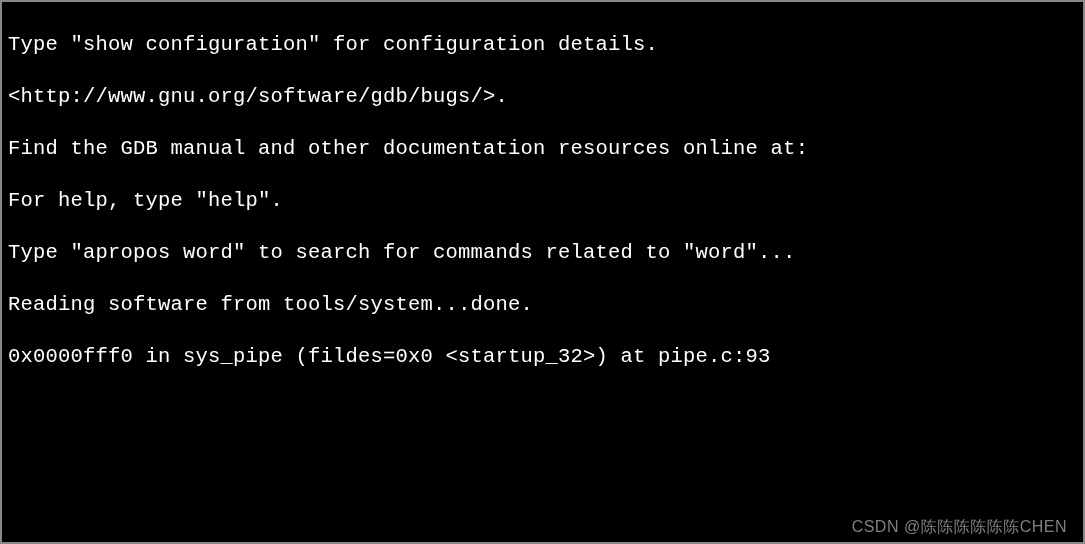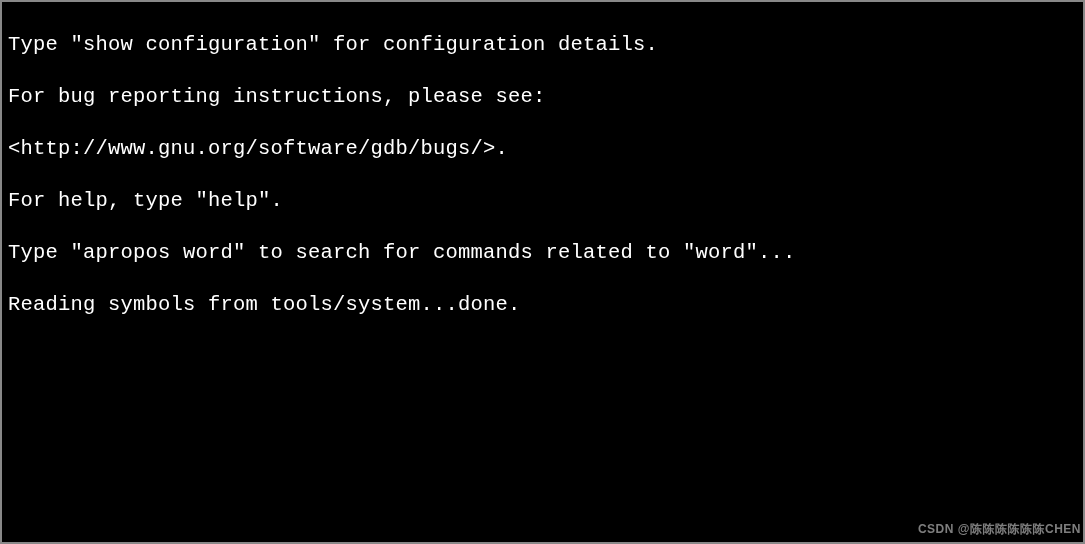--- a/index.html
+++ b/index.html
@@ -23,41 +23,41 @@
     line-height: 26px;
     letter-spacing: 0.2px;
     padding: 4px 6px;
     white-space: pre;
     border: 2px solid #888;
   }
   .tline { display: block; }
   .watermark {
     position: absolute;
     bottom: 6px;
-    right: 4px;
+    right: 18px;
     font-family: Arial, "Noto Sans", sans-serif;
-    font-size: 12px;
+    font-size: 16px;
     color: rgba(210,210,210,0.6);
     letter-spacing: 0.5px;
     text-shadow: 0 0 2px rgba(0,0,0,0.8);
     user-select: none;
     pointer-events: none;
-    font-weight: bold;
   }
 </style>
 </head>
 <body>
 
 <div class="terminal">
 <span class="tline">Type "show configuration" for configuration details.</span>
-<span class="tline">For bug reporting instructions, please see:</span>
 <span class="tline">&lt;http://www.gnu.org/software/gdb/bugs/&gt;.</span>
+<span class="tline">Find the GDB manual and other documentation resources online at:</span>
 <span class="tline">For help, type "help".</span>
 <span class="tline">Type "apropos word" to search for commands related to "word"...</span>
-<span class="tline">Reading symbols from tools/system...done.</span>
+<span class="tline">Reading software from tools/system...done.</span>
+<span class="tline">0x0000fff0 in sys_pipe (fildes=0x0 &lt;startup_32&gt;) at pipe.c:93</span>
 
 <span class="tline"></span>
 
 
 
 
 
 
 
 

